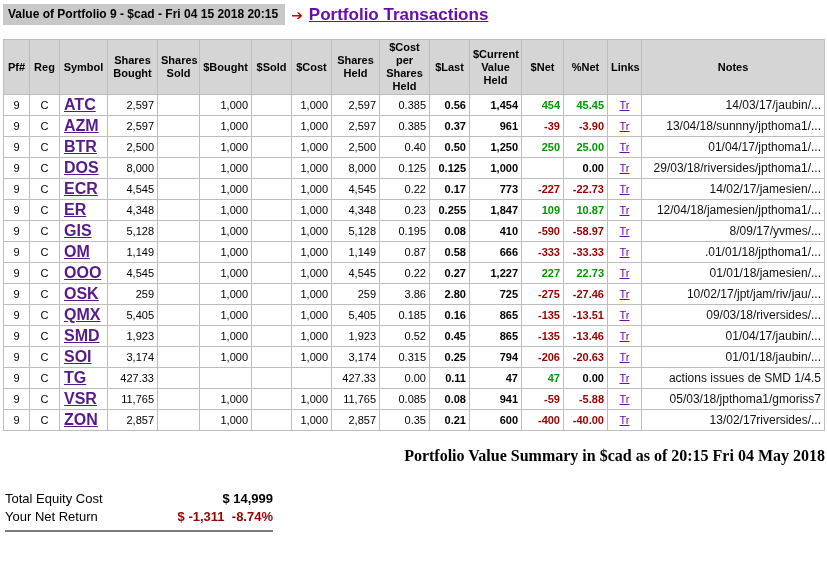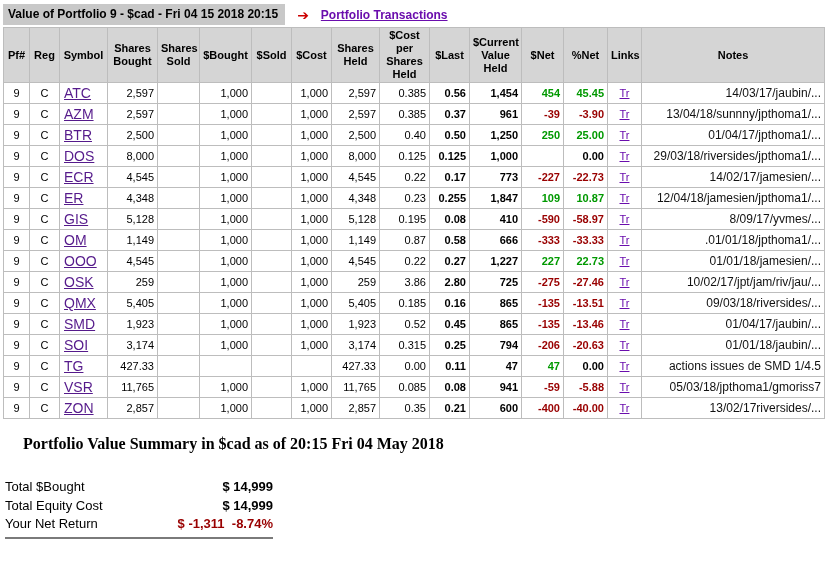--- a/index.html
+++ b/index.html
@@ -5,53 +5,53 @@
   * { margin:0; padding:0; box-sizing:border-box; }
   html,body { background:#fff; }
   body {
     width:827px; height:570px; overflow:hidden;
     font-family:"Liberation Sans","DejaVu Sans",sans-serif;
     color:#000;
   }
   .page { padding:4px 2px 0 3px; }
 
   
-  .titlebar { display:flex; align-items:center; gap:12px; margin-bottom:2px; }
+  .titlebar { display:flex; align-items:center; gap:6px; margin-bottom:14px; }
   .title-box {
     background:#c8c8c8; font-weight:bold; font-size:12px;
     padding:3px 7px 4px 5px; white-space:nowrap;
   }
   .arrow { color:#cc0000; font-weight:bold; font-size:14px; line-height:1; }
-  .trans-link { color:#6a0dad; font-weight:bold; font-size:12px; text-decoration:underline; cursor:pointer; }
+  .trans-link { color:#6a0dad; font-weight:bold; font-size:17px; text-decoration:underline; cursor:pointer; }
 
   
   table.portfolio { border-collapse:collapse; width:822px; table-layout:fixed; border:1px solid #9e9e9e; }
   .portfolio th, .portfolio td {
     border:1px solid #bdbdbd; font-size:11px; padding:1px 3px;
     overflow:hidden; white-space:nowrap;
   }
   .portfolio th {
     background:#d5d5d5; font-weight:bold; text-align:center;
     white-space:pre-line; height:44px; line-height:13px; vertical-align:middle;
   }
   .portfolio td { height:21px; }
   td.center { text-align:center; }
   td.num { text-align:right; }
   td.bold { font-weight:bold; }
   td.symcell { text-align:left; padding-left:4px; }
   td.notes { text-align:right; font-size:12px; color:#111; }
   .pos { color:#009900; }
   .neg { color:#990000; }
-  a.symbol-link { color:#551a8b; font-weight:normal; font-size:14px; text-decoration:underline; cursor:pointer;text-align:right; }
+  a.symbol-link { color:#551a8b; font-weight:bold; font-size:16px; text-decoration:underline; cursor:pointer;text-align:right; }
   a.tr-link { color:#6a0dad; text-decoration:underline; cursor:pointer; }
 
   
   .summary-title {
     font-family:"Liberation Serif","DejaVu Serif",serif;
-    font-weight:bold; font-size:16px; margin:16px 0 24px 20px;
+    font-weight:bold; font-size:16px; margin:16px 0 24px 20px;text-align:right;
   }
   table.summary { border-collapse:collapse; margin-left:2px; width:268px; border-bottom:2px solid #7a7a7a; }
   .summary td { font-size:13px; padding:1px 0 2px 0; height:19px; }
   td.slabel { text-align:left; }
   td.svalue { text-align:right; font-weight:bold; white-space:pre; }
   .summary tr:last-child td { padding-bottom:6px; }
 </style>
 </head>
 <body>
 
@@ -399,24 +399,20 @@
           <td class="notes">13/02/17riversides/...</td>
         </tr>
       </tbody>
   </table>
 
   <div class="summary-title">Portfolio Value Summary in $cad as of 20:15 Fri 04 May 2018</div>
 
   <table class="summary">
     <tbody>
         <tr>
-          <td class="slabel">Total $Bought</td>
-          <td class="svalue">$ 14,999</td>
-        </tr>
-        <tr>
           <td class="slabel">Total Equity Cost</td>
           <td class="svalue">$ 14,999</td>
         </tr>
         <tr>
           <td class="slabel">Your Net Return</td>
           <td class="svalue neg">$ -1,311  -8.74%</td>
         </tr>
       </tbody>
   </table>
 

